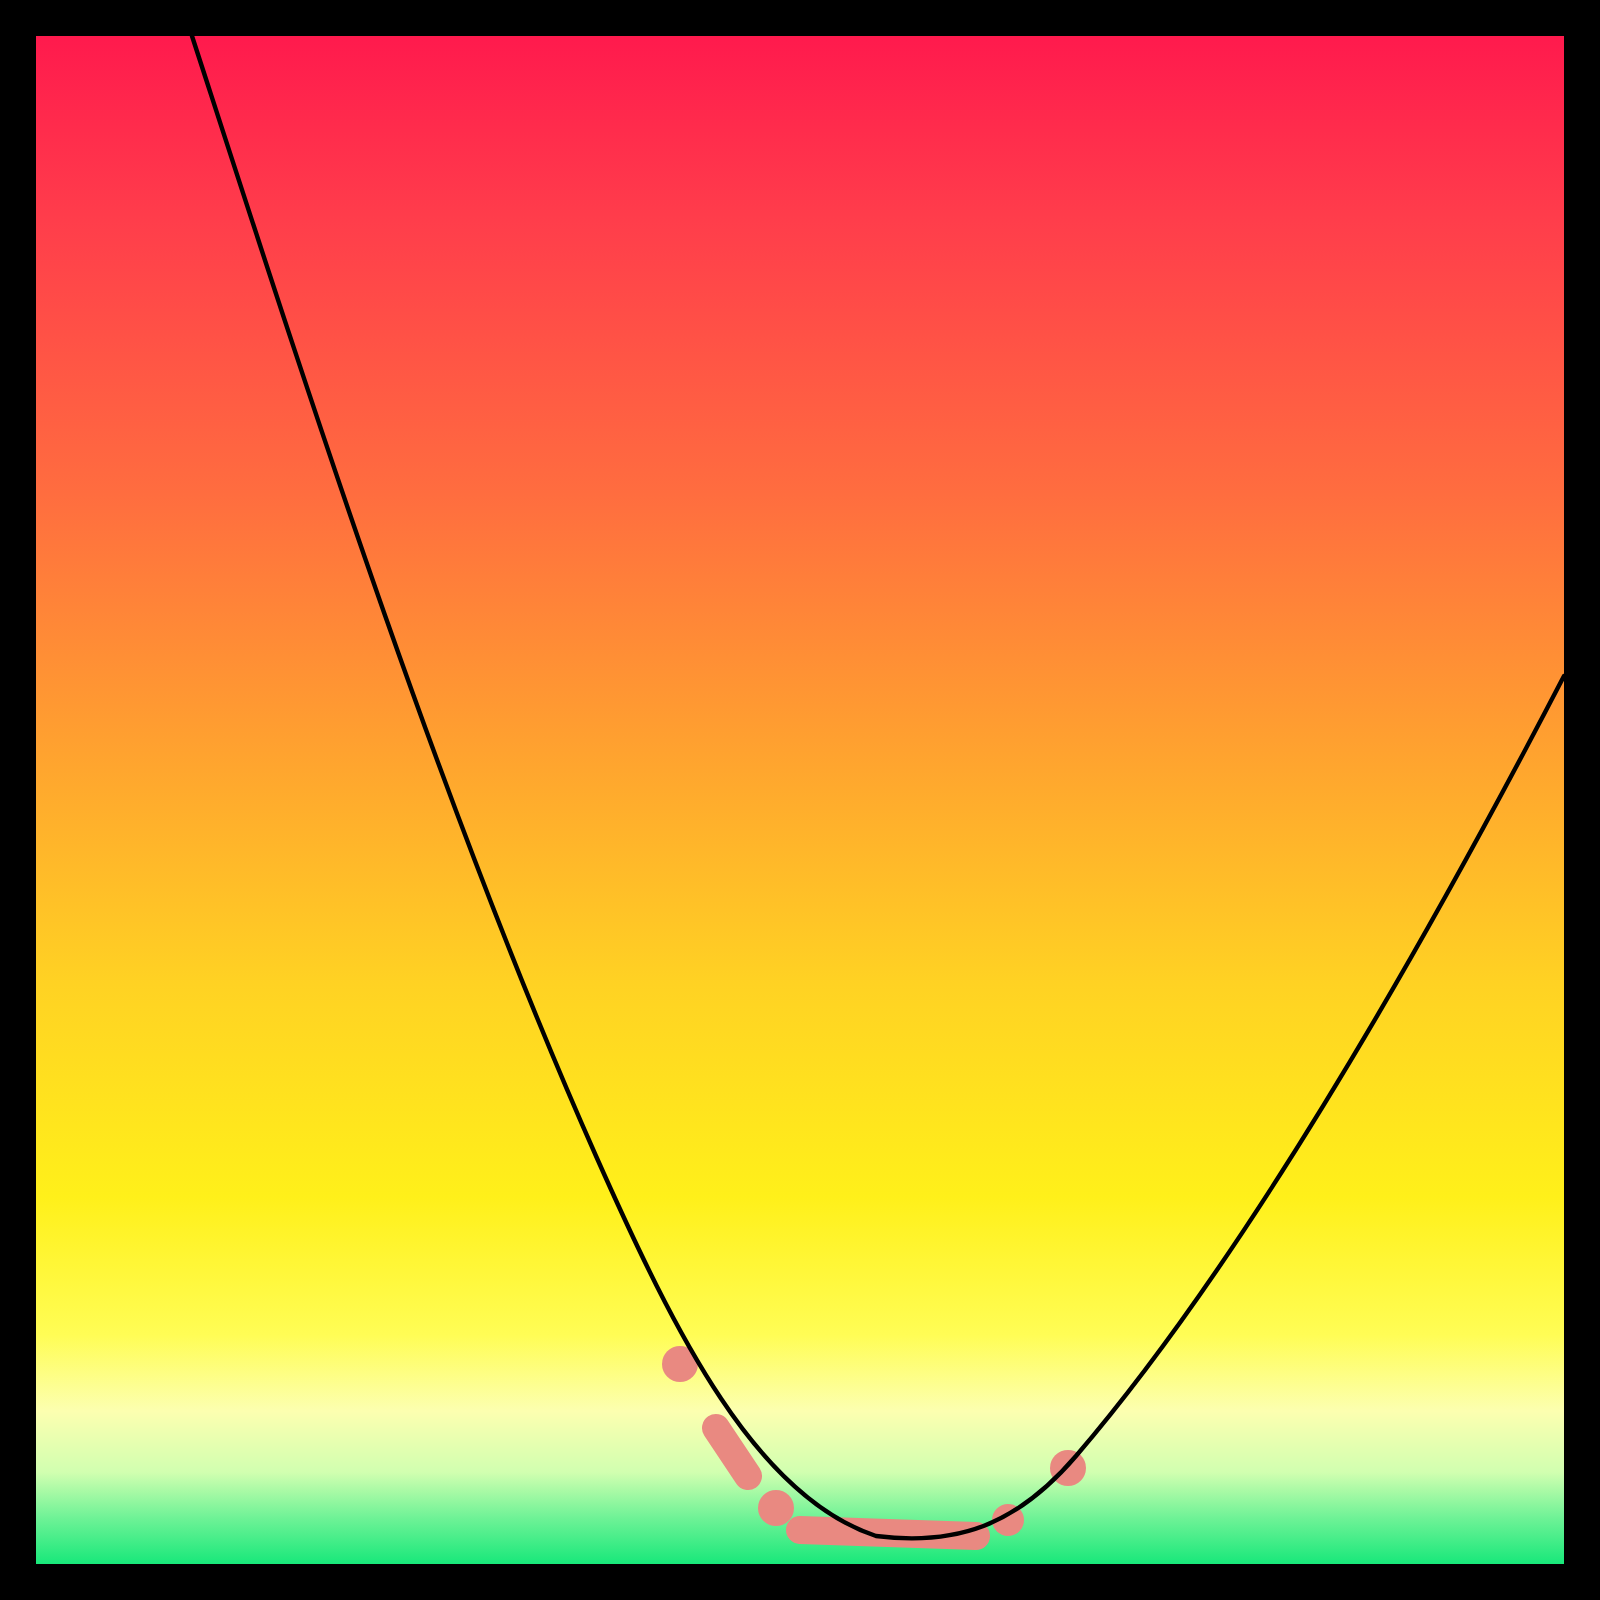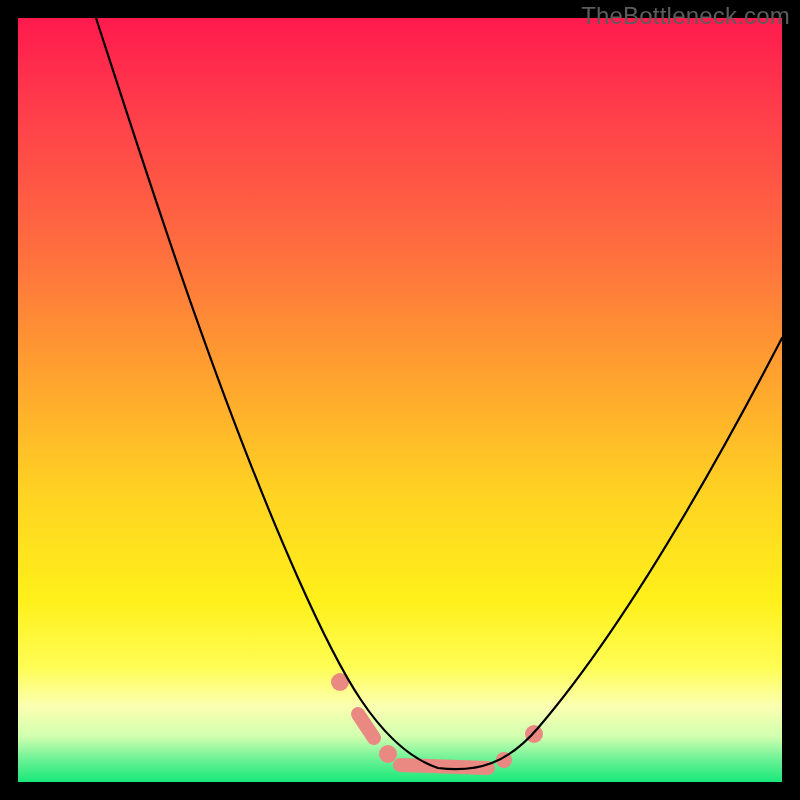--- a/index.html
+++ b/index.html
@@ -90,14 +90,13 @@
       <circle class="blob" cx="516" cy="716" r="9"></circle>
     </g>
 
     <path class="curve-path" d="M 78 0
          C 130 160, 200 380, 280 560
          C 320 650, 360 730, 420 750
          C 460 755, 490 745, 520 710
          C 580 640, 660 520, 764 320"></path>
   </svg>
 
-  <div class="watermark">TheBottleneck.com</div>
 </div>
 
 </body></html>

